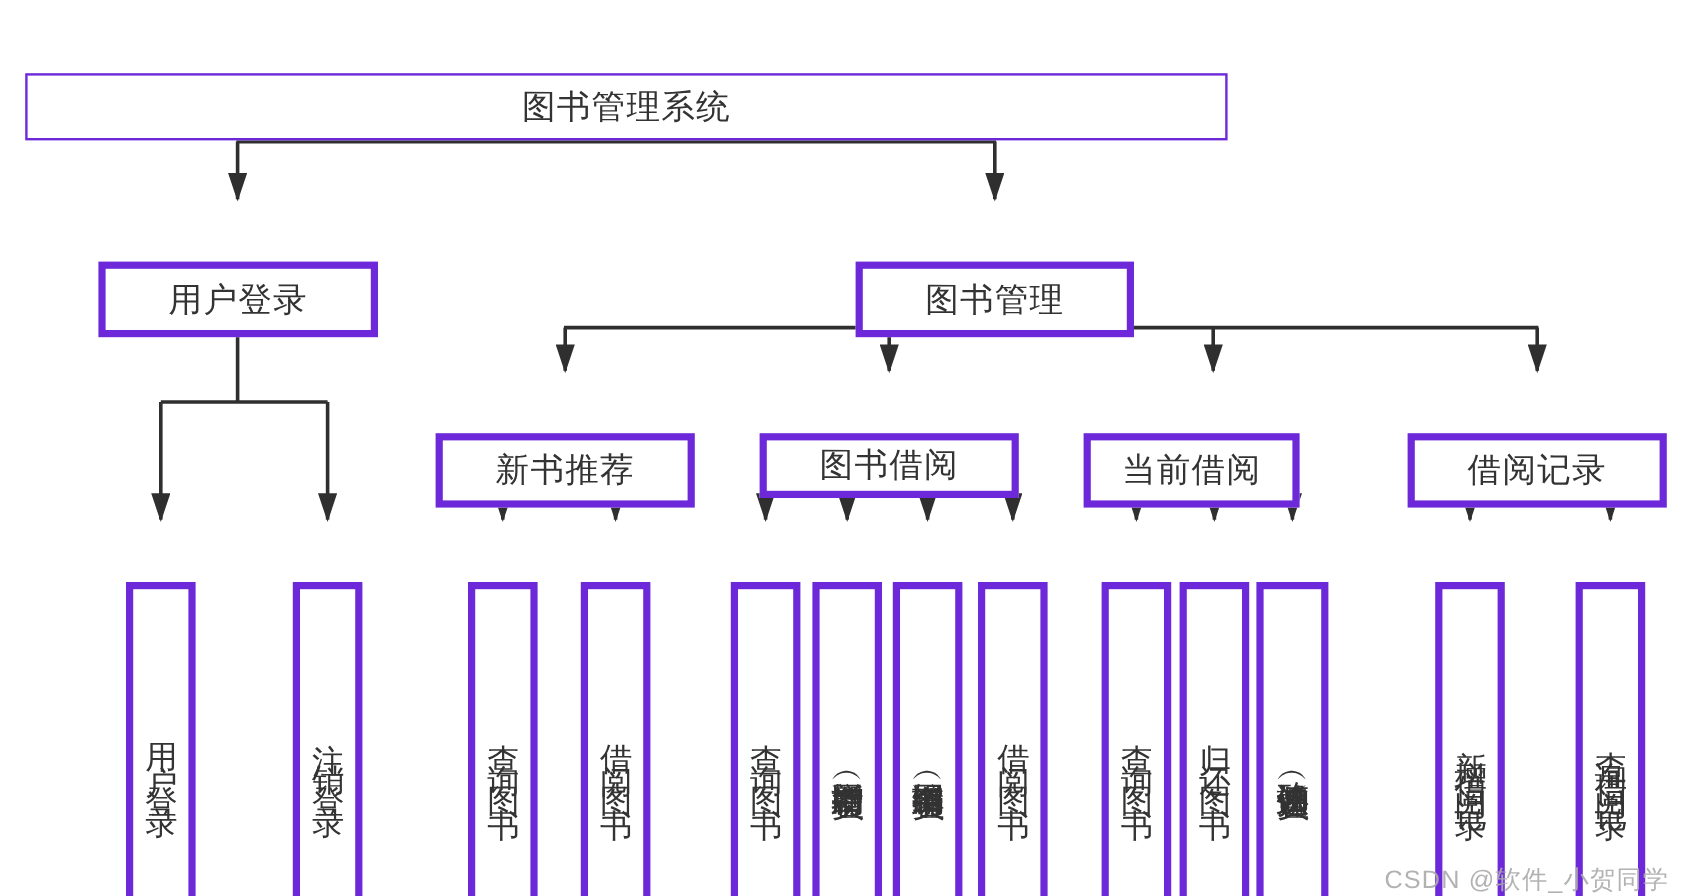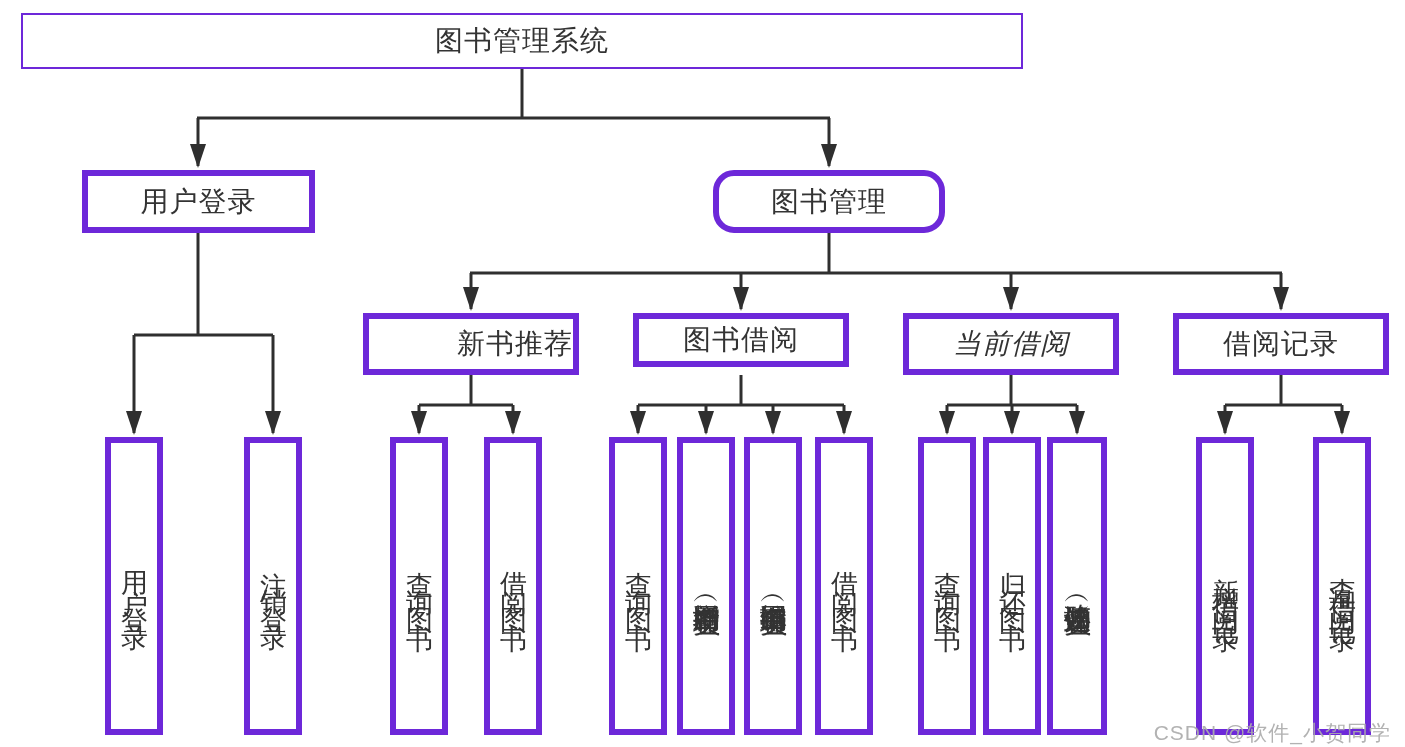--- a/index.html
+++ b/index.html
@@ -20,20 +20,21 @@
   }
   .box {
     position: absolute;
     box-sizing: border-box;
     background: #ffffff;
     border: 6px solid #6d28d9;
     display: flex;
     align-items: center;
     justify-content: center;
     z-index: 2;
+    margin-top: 48px;
   }
   .box.root { border-width: 2px; }
   .hlabel {
     font-size: 28px;
     letter-spacing: 1px;
     white-space: nowrap;
     color: #333333;
   }
   .leaf .vlabel {
     writing-mode: vertical-rl;
@@ -126,31 +127,31 @@
     </g>
   </svg>
 
   <div class="box root" style="left:21px; top:13px; width:1002px; height:56px;">
     <span class="hlabel">图书管理系统</span>
   </div>
 
   <div class="box" style="left:82px; top:170px; width:233px; height:63px;">
     <span class="hlabel">用户登录</span>
   </div>
-  <div class="box" style="left:713px; top:170px; width:232px; height:63px;border-radius:21px;">
+  <div class="box" style="left:713px; top:170px; width:232px; height:63px;">
     <span class="hlabel">图书管理</span>
   </div>
 
-  <div class="box" style="left:363px; top:313px; width:216px; height:62px;justify-content:flex-end;">
+  <div class="box" style="left:363px; top:313px; width:216px; height:62px;">
     <span class="hlabel">新书推荐</span>
   </div>
   <div class="box" style="left:633px; top:313px; width:216px; height:54px;">
     <span class="hlabel">图书借阅</span>
   </div>
-  <div class="box" style="left:903px; top:313px; width:216px; height:62px;font-style:italic;">
+  <div class="box" style="left:903px; top:313px; width:180px; height:62px;">
     <span class="hlabel">当前借阅</span>
   </div>
   <div class="box" style="left:1173px; top:313px; width:216px; height:62px;">
     <span class="hlabel">借阅记录</span>
   </div>
 
   <div class="box leaf" style="left:105px; top:437px; width:58px; height:298px;">
     <span class="vlabel ls4">用户登录</span>
   </div>
   <div class="box leaf" style="left:244px; top:437px; width:58px; height:298px;">

